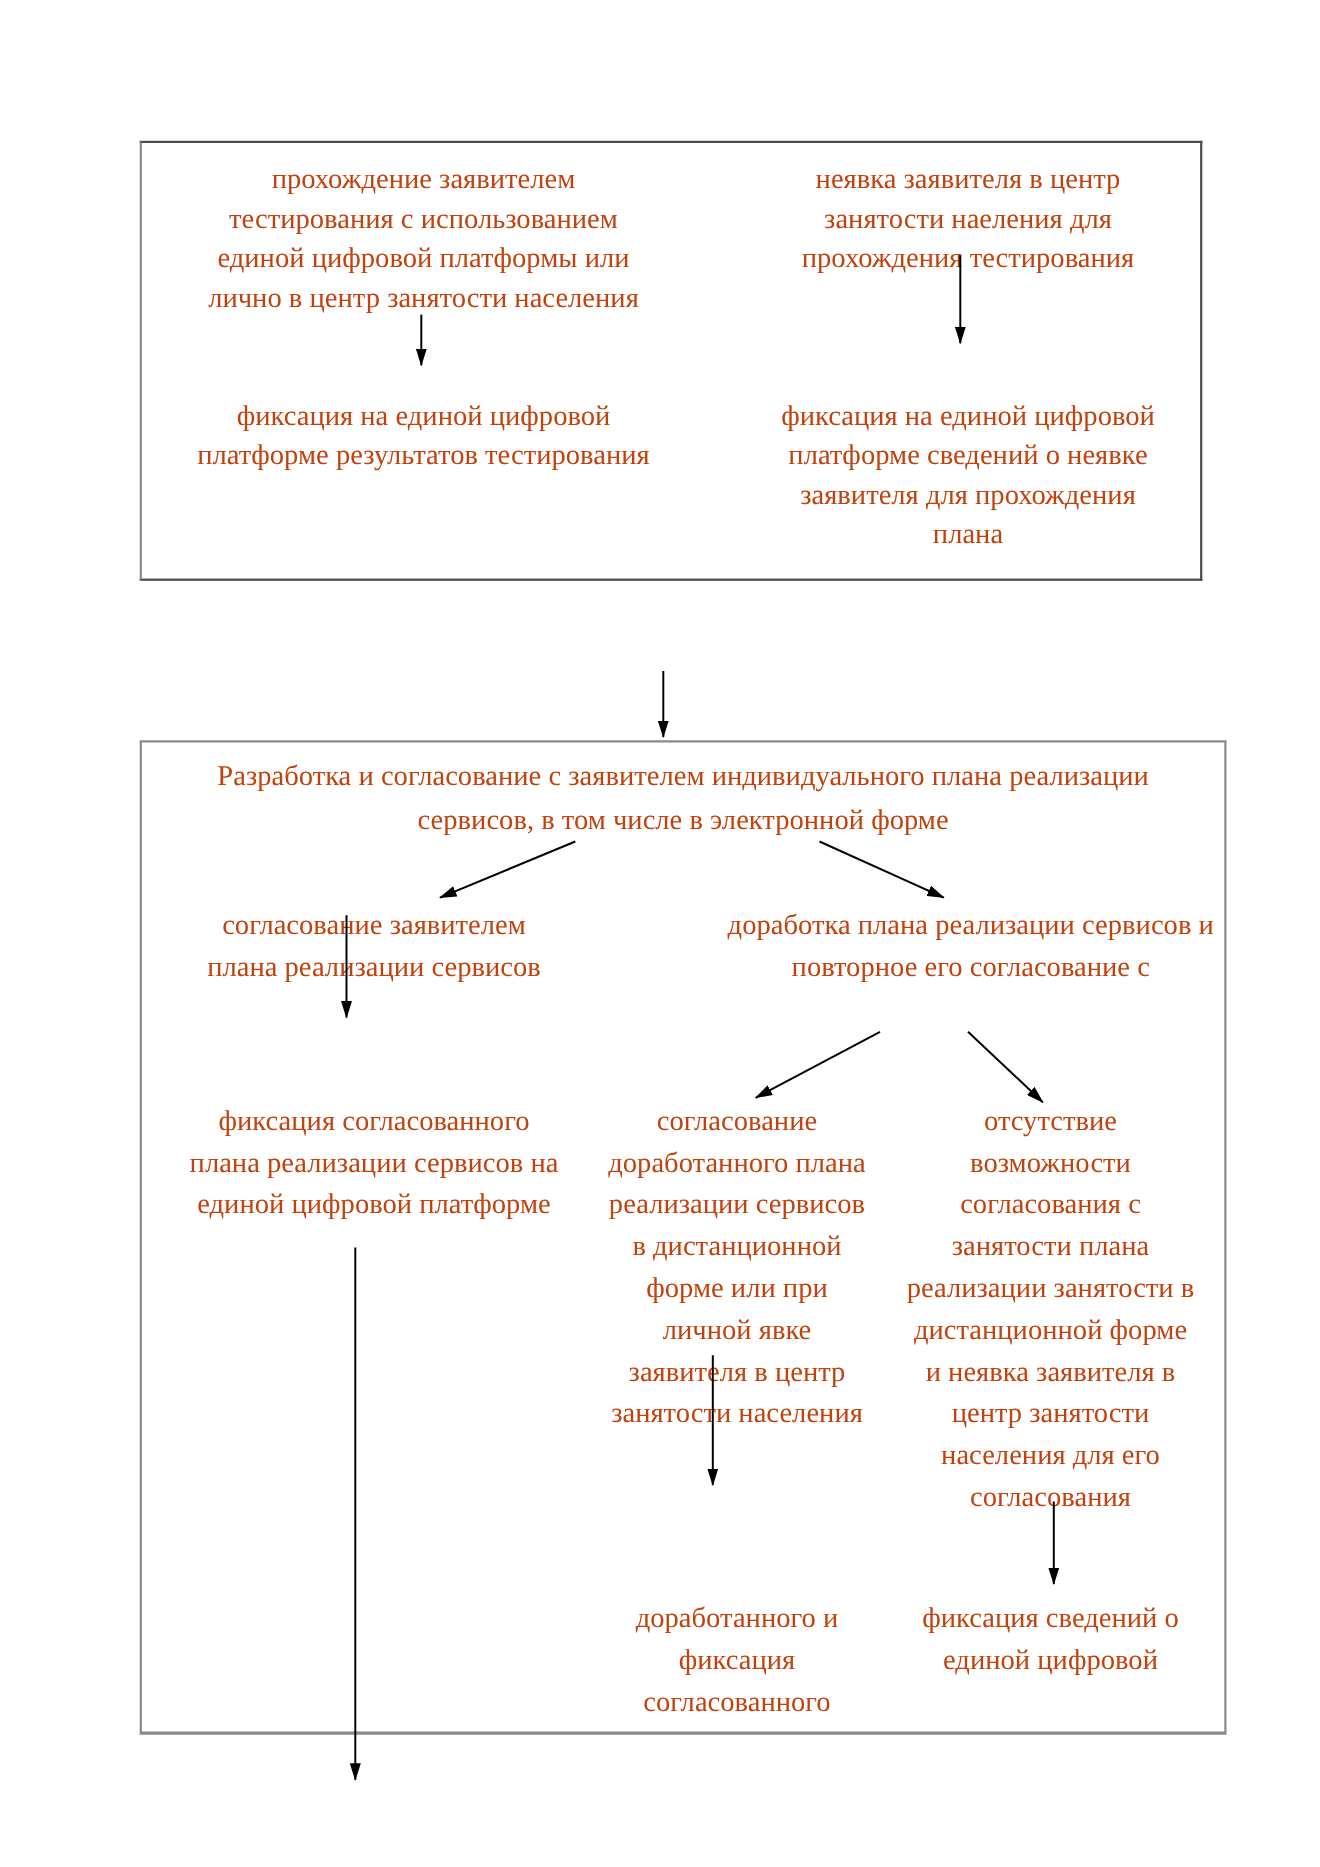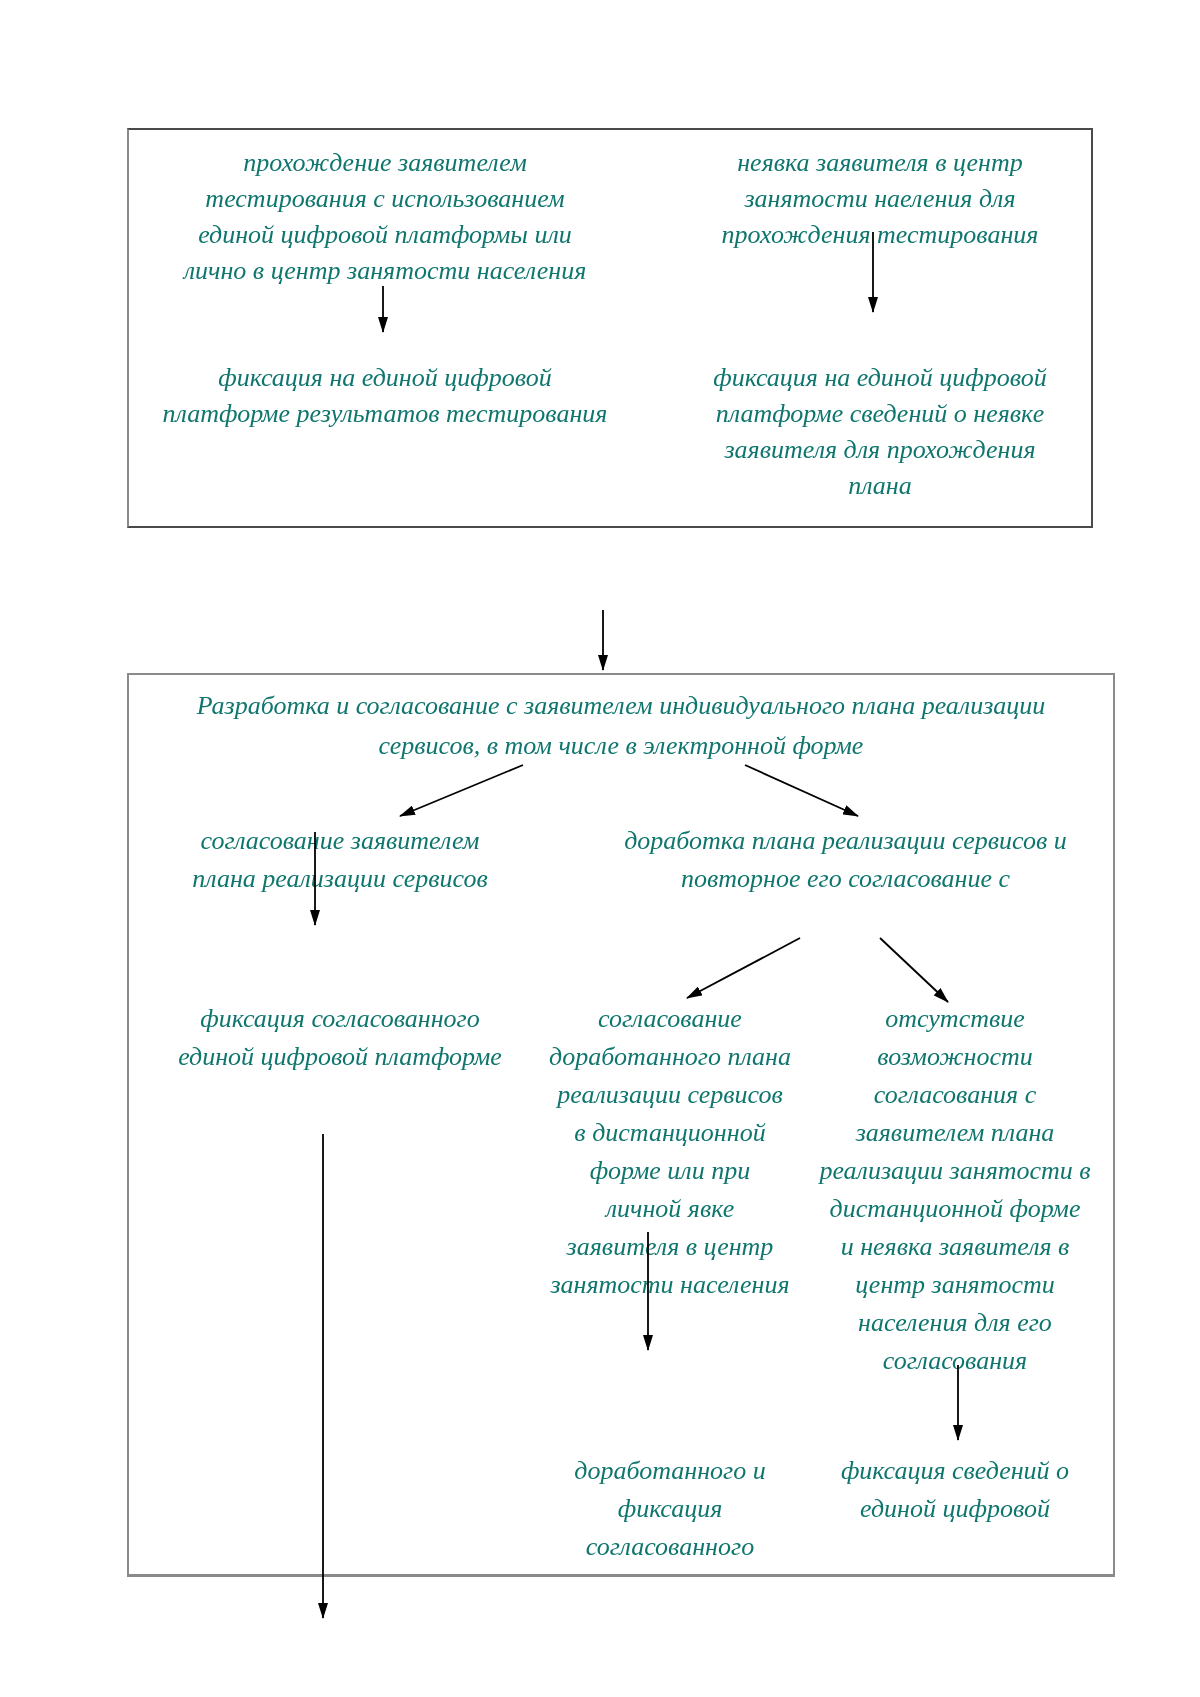--- a/index.html
+++ b/index.html
@@ -2,23 +2,22 @@
 <html><head>
 <meta charset="utf-8">
 <style>
   html, body { margin: 0; padding: 0; background: #ffffff; }
   #page {
     position: relative;
     width: 1200px;
     height: 1697px;
     background: #ffffff;
     font-family: "Liberation Serif", "DejaVu Serif", serif;
-    color: #0f766e;
+    color: #c2410c;
     overflow: hidden;
-    font-style: italic;
   }
   .box {
     position: absolute;
     background: #ffffff;
     box-sizing: border-box;
   }
   #stage-box-1 {
     left: 127px; top: 128px; width: 966px; height: 400px;
     border: 2px solid #4a4a4a;
     border-left-color: #8a8a8a;
@@ -80,46 +79,47 @@
   <div class="tblock lh40" style="left:132px; top:686px; width:978px;">
       <div class="ln">Разработка и согласование с заявителем индивидуального плана реализации</div>
       <div class="ln">сервисов, в том числе в электронной форме</div>
     </div>
 
   <div class="tblock lh38" style="left:180px; top:822px; width:320px;">
       <div class="ln">согласование заявителем</div>
       <div class="ln">плана реализации сервисов</div>
     </div>
 
-  <div class="tblock lh38" style="left:603px; top:822px; width:485px;">
+  <div class="tblock lh38" style="left:640px; top:822px; width:485px;">
       <div class="ln">доработка плана реализации сервисов и</div>
       <div class="ln">повторное его согласование с</div>
     </div>
 
   <div class="tblock lh38" style="left:155px; top:1000px; width:370px;">
       <div class="ln">фиксация согласованного</div>
+      <div class="ln">плана реализации сервисов на</div>
       <div class="ln">единой цифровой платформе</div>
     </div>
 
   <div class="tblock lh38" style="left:540px; top:1000px; width:260px;">
       <div class="ln">согласование</div>
       <div class="ln">доработанного плана</div>
       <div class="ln">реализации сервисов</div>
       <div class="ln">в дистанционной</div>
       <div class="ln">форме или при</div>
       <div class="ln">личной явке</div>
       <div class="ln">заявителя в центр</div>
       <div class="ln">занятости населения</div>
     </div>
 
   <div class="tblock lh38" style="left:815px; top:1000px; width:280px;text-align:center;">
       <div class="ln">отсутствие</div>
       <div class="ln">возможности</div>
       <div class="ln">согласования с</div>
-      <div class="ln">заявителем плана</div>
+      <div class="ln">занятости плана</div>
       <div class="ln">реализации занятости в</div>
       <div class="ln">дистанционной форме</div>
       <div class="ln">и неявка заявителя в</div>
       <div class="ln">центр занятости</div>
       <div class="ln">населения для его</div>
       <div class="ln">согласования</div>
     </div>
 
   <div class="tblock lh38" style="left:540px; top:1452px; width:260px;">
       <div class="ln">доработанного и</div>

